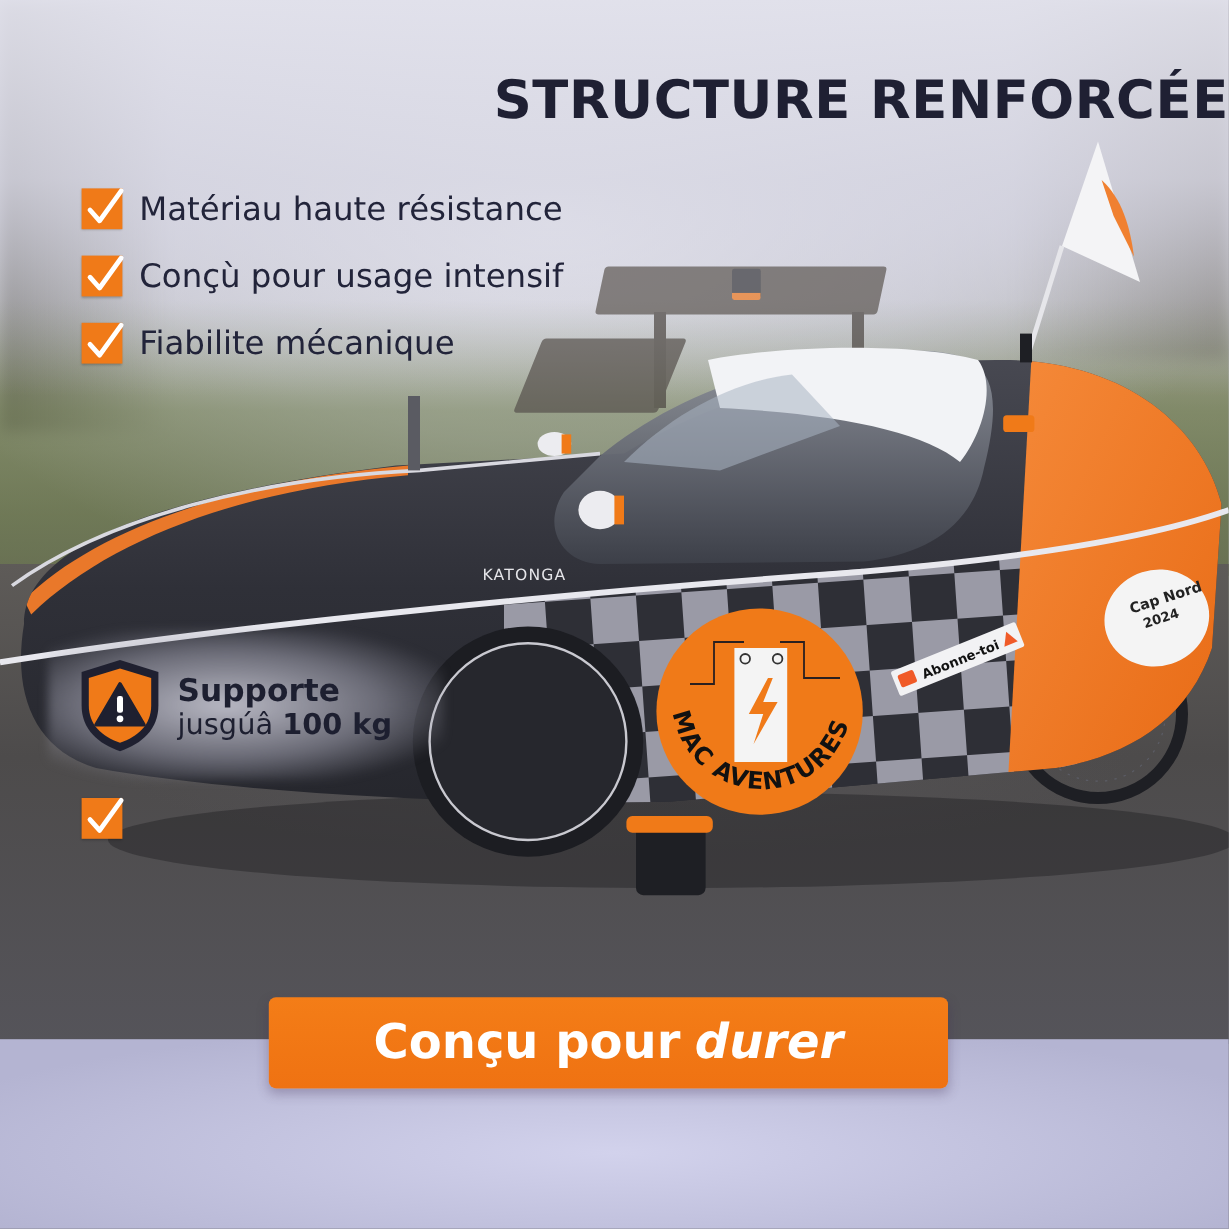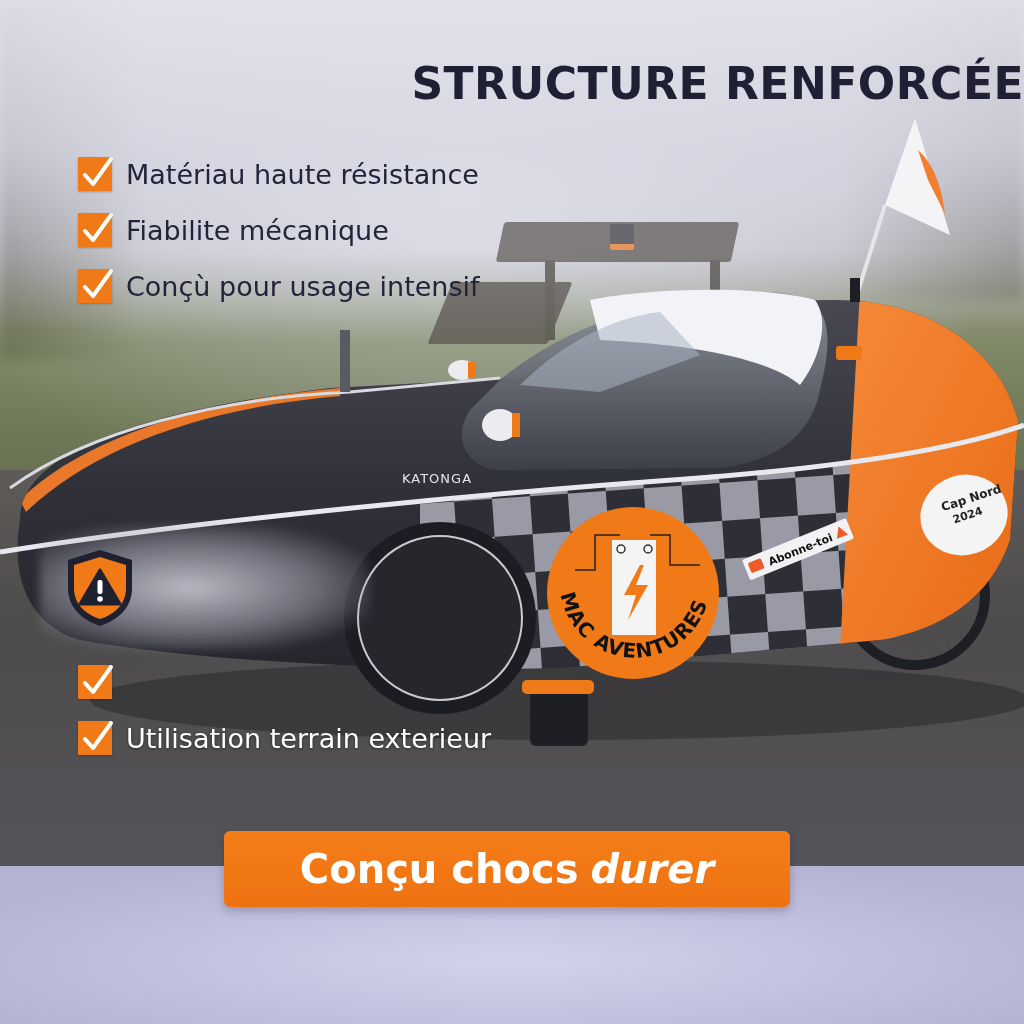--- a/index.html
+++ b/index.html
@@ -61,21 +61,21 @@
       background:
         radial-gradient(ellipse 60% 70% at 50% 60%, rgba(210,210,236,1), rgba(180,180,210,1));
     }
     .title {
       position: absolute; left: 0; right: 0; top: 58px;
       text-align: right;
       font-family: "DejaVu Sans", sans-serif;
       font-weight: bold; font-size: 44px; letter-spacing: 0.5px;
       color: #1f2033;
     }
-    .checklist { position: absolute; left: 78px; }
+    .checklist { position: absolute; left: 68px; }
     .check-item {
       display: flex; align-items: center; height: 56px;
     }
     .check-box {
       width: 34px; height: 34px; background: #f07a18;
       position: relative; flex: 0 0 34px;
       box-shadow: 0 1px 2px rgba(0,0,0,0.25);
     }
     .check-box svg { position: absolute; left: 2px; top: -6px; }
     .check-label {
@@ -233,58 +233,57 @@
         </svg>
     </span>
     <span class="check-label">Matériau haute résistance</span>
   </div>
   <div class="check-item">
     <span class="check-box">
       <svg width="34" height="40" viewBox="0 0 34 40">
           <path d="M5,24 L13,33 L31,8" fill="none" stroke="#fff" stroke-width="4" stroke-linecap="round" stroke-linejoin="round"></path>
         </svg>
     </span>
+    <span class="check-label">Conçù pour usage intensif</span>
+  </div>
+  <div class="check-item">
+    <span class="check-box">
+      <svg width="34" height="40" viewBox="0 0 34 40">
+          <path d="M5,24 L13,33 L31,8" fill="none" stroke="#fff" stroke-width="4" stroke-linecap="round" stroke-linejoin="round"></path>
+        </svg>
+    </span>
     <span class="check-label">Fiabilite mécanique</span>
-  </div>
-  <div class="check-item">
-    <span class="check-box">
-      <svg width="34" height="40" viewBox="0 0 34 40">
-          <path d="M5,24 L13,33 L31,8" fill="none" stroke="#fff" stroke-width="4" stroke-linecap="round" stroke-linejoin="round"></path>
-        </svg>
-    </span>
-    <span class="check-label">Conçù pour usage intensif</span>
   </div>
 </div>
 
 <div class="support-badge">
   <span>
     <svg width="72" height="80" viewBox="0 0 72 80">
       <path d="M36,2 L68,12 L68,40 C68,60 54,72 36,78 C18,72 4,60 4,40 L4,12 Z" fill="#1f2030"></path>
       <path d="M36,9 L62,17 L62,40 C62,56 51,66 36,71 C21,66 10,56 10,40 L10,17 Z" fill="#f07a18"></path>
       <path d="M36,22 L56,56 L16,56 Z" fill="#1f2030" stroke="#1f2030" stroke-width="3" stroke-linejoin="round"></path>
       <rect x="33.5" y="32" width="5" height="14" rx="2" fill="#fff"></rect>
       <circle cx="36" cy="51" r="2.8" fill="#fff"></circle>
     </svg>
   </span>
+  <div class="support-text">
+    <div class="support-title">Supporte</div>
+    <div class="support-sub">
+      <span>jusgúâ</span>
+      <b>100 kg</b>
+    </div>
+  </div>
 </div>
 
 <div class="checklist light" style="top:654px;">
   <div class="check-item">
     <span class="check-box">
       <svg width="34" height="40" viewBox="0 0 34 40">
           <path d="M5,24 L13,33 L31,8" fill="none" stroke="#fff" stroke-width="4" stroke-linecap="round" stroke-linejoin="round"></path>
         </svg>
     </span>
   </div>
-  <div class="check-item">
-    <span class="check-box">
-      <svg width="34" height="40" viewBox="0 0 34 40">
-          <path d="M5,24 L13,33 L31,8" fill="none" stroke="#fff" stroke-width="4" stroke-linecap="round" stroke-linejoin="round"></path>
-        </svg>
-    </span>
-    <span class="check-label">Utilisation terrain exterieur</span>
-  </div>
 </div>
 
 <div class="cta">
-  <span>Conçu chocs</span>
+  <span>Conçu pour</span>
   <span class="em">durer</span>
 </div>
 
 </body></html>

